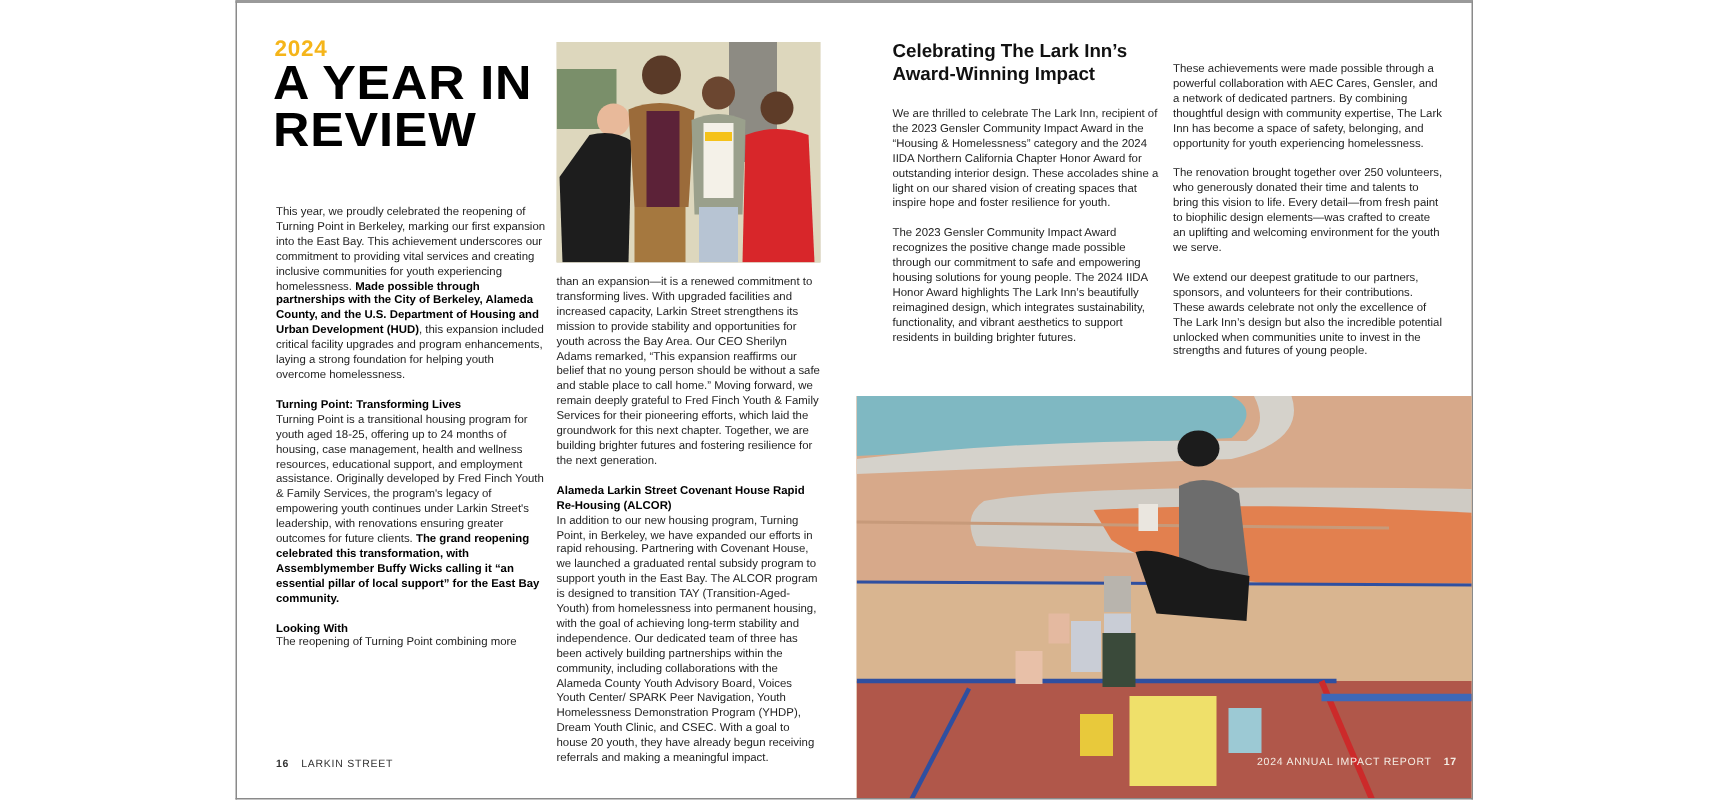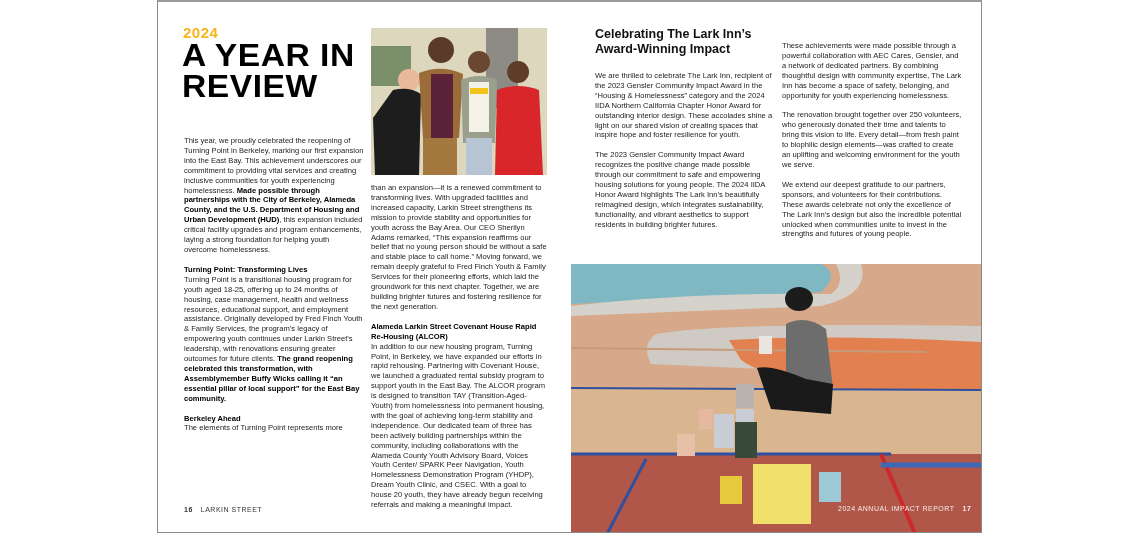--- a/index.html
+++ b/index.html
@@ -35,21 +35,21 @@
   <div class="abs year">2024</div>
   <div class="abs title">
     <div>A YEAR IN</div>
     <div>REVIEW</div>
   </div>
 
   <div class="abs col1">
     <div class="body">
       <p><span>This year, we proudly celebrated the reopening of Turning Point in Berkeley, marking our first expansion into the East Bay. This achievement underscores our commitment to providing vital services and creating inclusive communities for youth experiencing homelessness. </span><b>Made possible through partnerships with the City of Berkeley, Alameda County, and the U.S. Department of Housing and Urban Development (HUD)</b><span>, this expansion included critical facility upgrades and program enhancements, laying a strong foundation for helping youth overcome homelessness.</span></p>
       <p><span class="sub" style="display:block">Turning Point: Transforming Lives</span><span>Turning Point is a transitional housing program for youth aged 18-25, offering up to 24 months of housing, case management, health and wellness resources, educational support, and employment assistance. Originally developed by Fred Finch Youth &amp; Family Services, the program's legacy of empowering youth continues under Larkin Street's leadership, with renovations ensuring greater outcomes for future clients. </span><b>The grand reopening celebrated this transformation, with Assemblymember Buffy Wicks calling it “an essential pillar of local support” for the East Bay community.</b></p>
-      <p><span class="sub" style="display:block">Berkeley Ahead</span><span>The elements of Turning Point represents more</span></p>
+      <p><span class="sub" style="display:block">Looking With</span><span>The reopening of Turning Point combining more</span></p>
     </div>
   </div>
 
   <div class="abs photo1">
     <svg width="176" height="147" viewBox="0 0 176 147">
       <rect x="0" y="0" width="176" height="147" fill="#ddd7bd"></rect>
       <rect x="0" y="18" width="40" height="40" fill="#7a8f6a"></rect>
       <rect x="115" y="0" width="32" height="80" fill="#8d8b83"></rect>
 
       <circle cx="38" cy="52" r="11" fill="#e8b99a"></circle>

